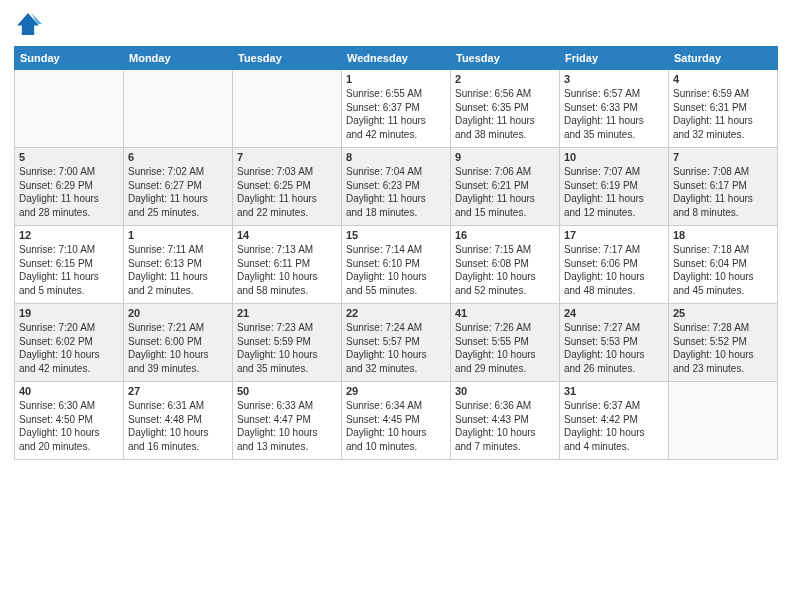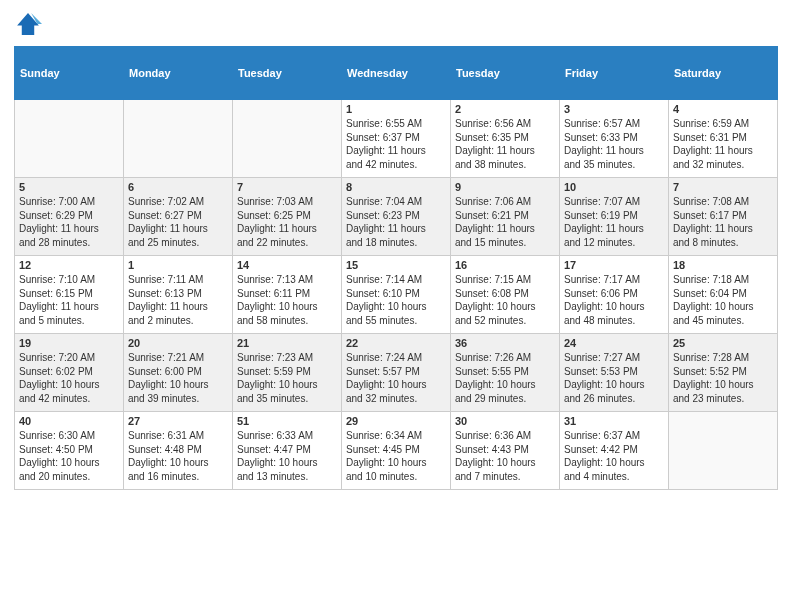--- a/index.html
+++ b/index.html
@@ -55,21 +55,21 @@
     }
     .calendar {
       width: 100%;
       border-collapse: collapse;
       font-size: 9.5px;
     }
     .calendar thead th {
       background: #2a7fc1;
       color: #fff;
       text-align: left;
-      padding: 20px 5px;
+      padding: 5px 5px;
       font-size: 11px;
       font-weight: bold;
       border: 1px solid #2a7fc1;
     }
     .calendar tbody td {
       border: 1px solid #ccc;
       vertical-align: top;
       padding: 3px 4px;
       width: calc(100%/7);
       height: 78px;
@@ -218,21 +218,21 @@
           </td>
           <td>
             <div class="day-number">21</div>
             <div class="day-info">Sunrise: 7:23 AM<br>Sunset: 5:59 PM<br>Daylight: 10 hours<br>and 35 minutes.</div>
           </td>
           <td>
             <div class="day-number">22</div>
             <div class="day-info">Sunrise: 7:24 AM<br>Sunset: 5:57 PM<br>Daylight: 10 hours<br>and 32 minutes.</div>
           </td>
           <td>
-            <div class="day-number">36</div>
+            <div class="day-number">41</div>
             <div class="day-info">Sunrise: 7:26 AM<br>Sunset: 5:55 PM<br>Daylight: 10 hours<br>and 29 minutes.</div>
           </td>
           <td>
             <div class="day-number">24</div>
             <div class="day-info">Sunrise: 7:27 AM<br>Sunset: 5:53 PM<br>Daylight: 10 hours<br>and 26 minutes.</div>
           </td>
           <td>
             <div class="day-number">25</div>
             <div class="day-info">Sunrise: 7:28 AM<br>Sunset: 5:52 PM<br>Daylight: 10 hours<br>and 23 minutes.</div>
           </td>
@@ -240,21 +240,21 @@
         <tr>
           <td>
             <div class="day-number">40</div>
             <div class="day-info">Sunrise: 6:30 AM<br>Sunset: 4:50 PM<br>Daylight: 10 hours<br>and 20 minutes.</div>
           </td>
           <td>
             <div class="day-number">27</div>
             <div class="day-info">Sunrise: 6:31 AM<br>Sunset: 4:48 PM<br>Daylight: 10 hours<br>and 16 minutes.</div>
           </td>
           <td>
-            <div class="day-number">51</div>
+            <div class="day-number">50</div>
             <div class="day-info">Sunrise: 6:33 AM<br>Sunset: 4:47 PM<br>Daylight: 10 hours<br>and 13 minutes.</div>
           </td>
           <td>
             <div class="day-number">29</div>
             <div class="day-info">Sunrise: 6:34 AM<br>Sunset: 4:45 PM<br>Daylight: 10 hours<br>and 10 minutes.</div>
           </td>
           <td>
             <div class="day-number">30</div>
             <div class="day-info">Sunrise: 6:36 AM<br>Sunset: 4:43 PM<br>Daylight: 10 hours<br>and 7 minutes.</div>
           </td>

